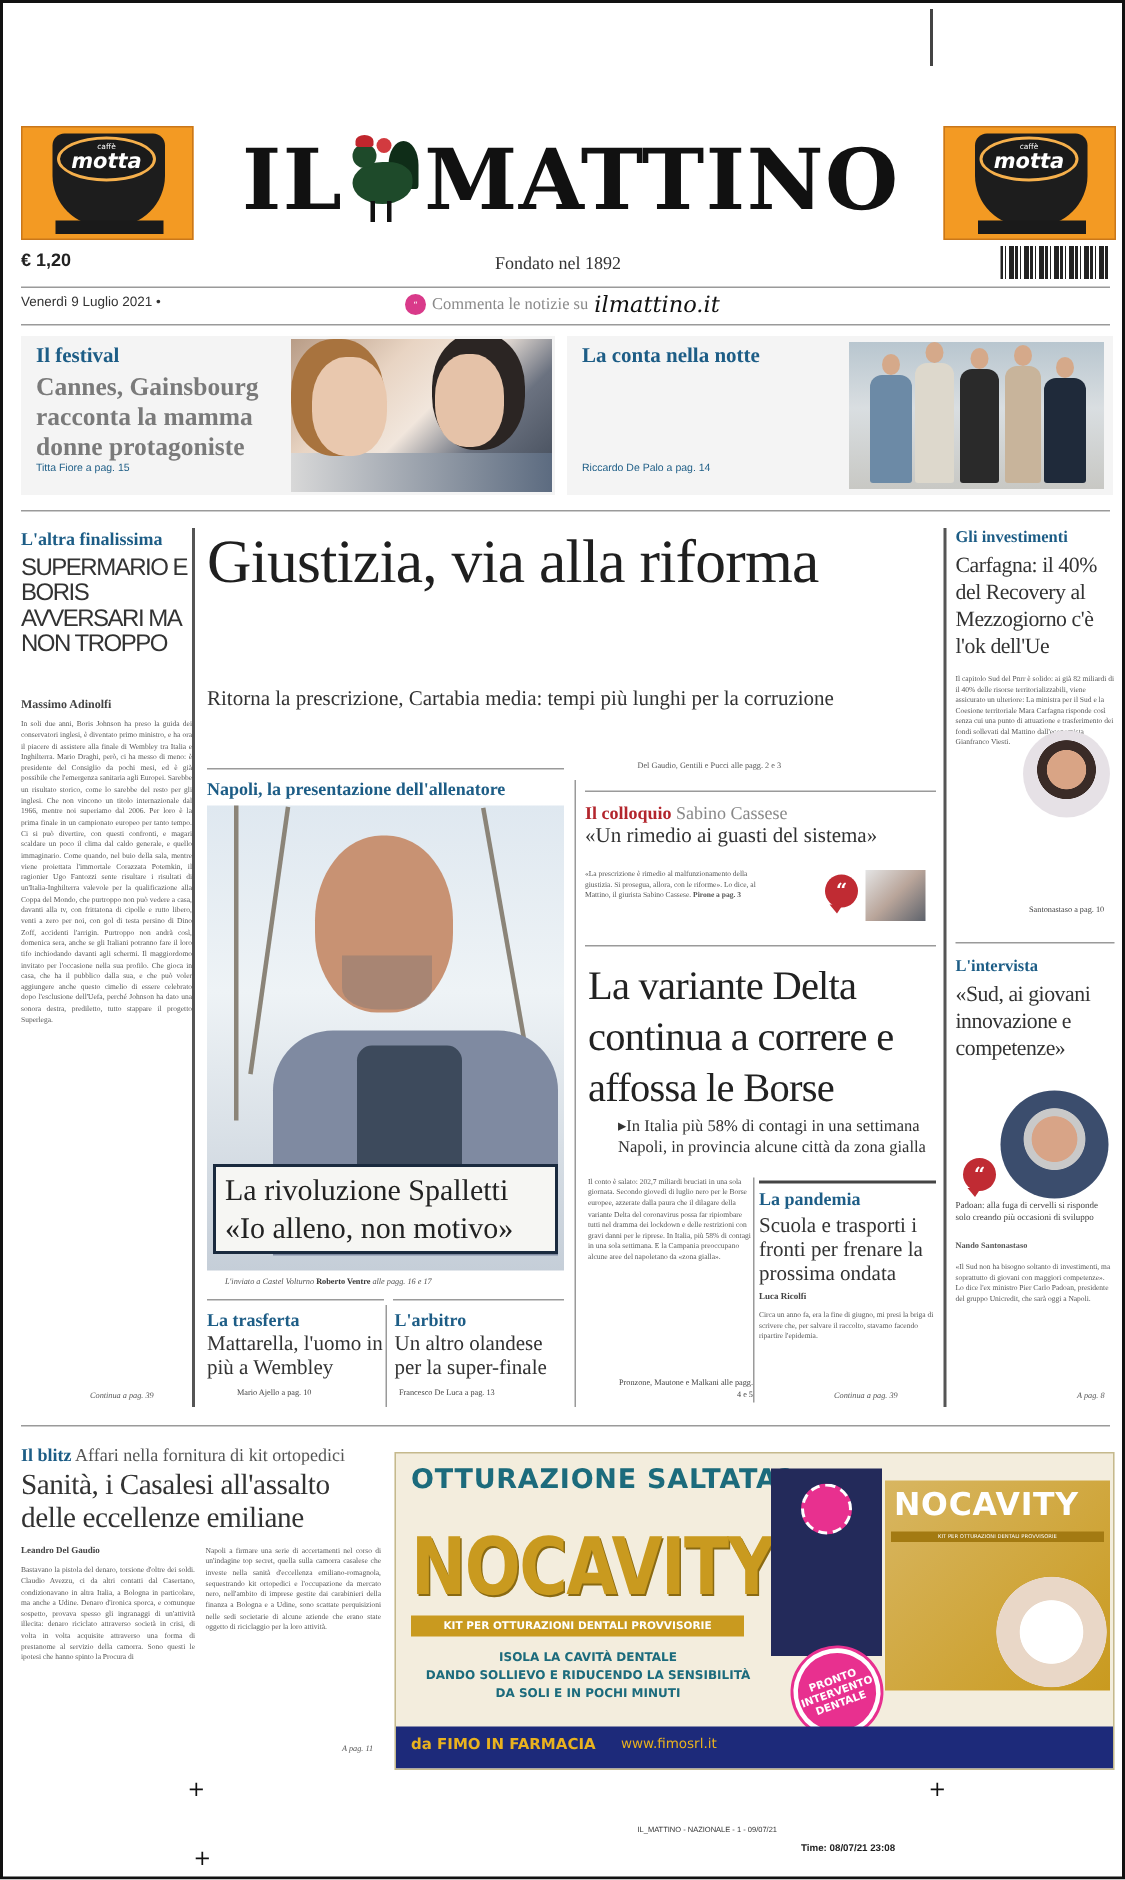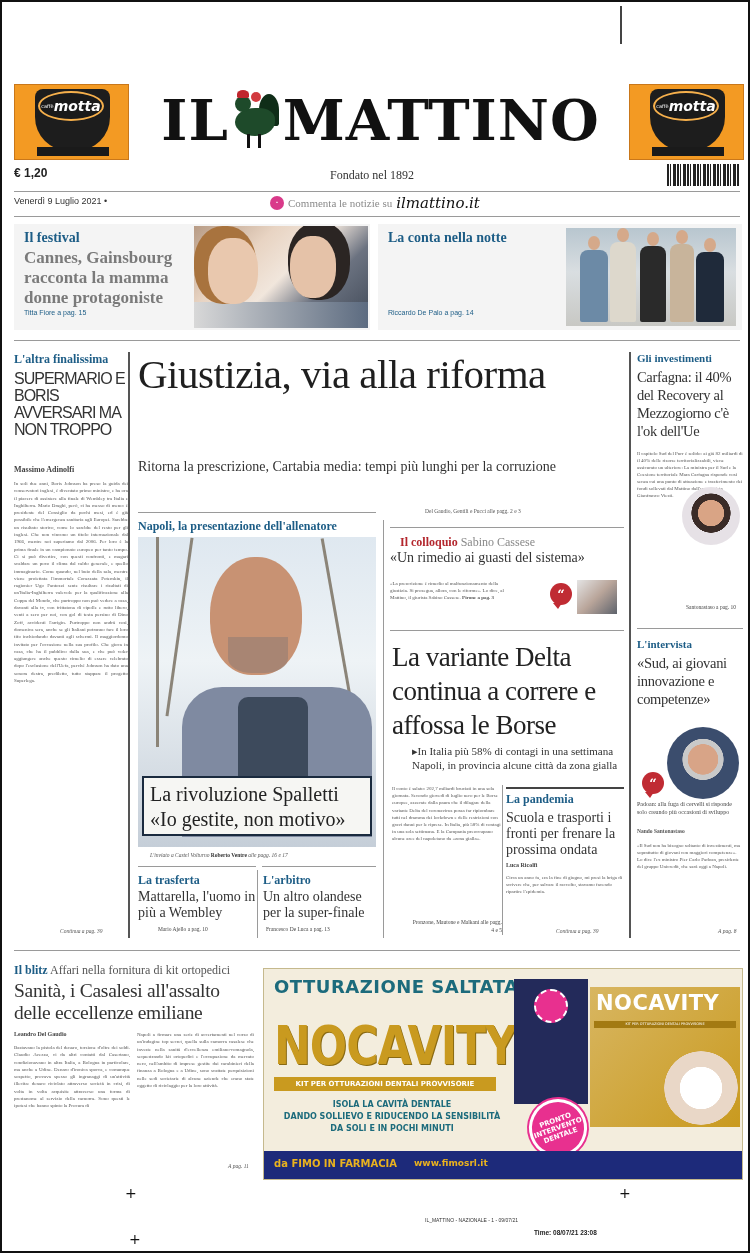--- a/index.html
+++ b/index.html
@@ -7,21 +7,21 @@
   body { font-family: "Liberation Serif", "DejaVu Serif", serif; color: #222; position: relative; }
   .frame { position: absolute; left: 0; top: 0; width: 750px; height: 1253px; border: 2px solid #111; }
   .cropmark-v { position: absolute; left: 620px; top: 6px; width: 2px; height: 38px; background: #444; }
 
   
   .masthead { position: absolute; left: 12px; top: 84px; width: 730px; height: 80px; }
   .motta { position: absolute; top: 0; width: 115px; height: 76px; background: #f39a23; border: 1px solid #c9771a; }
   .motta.left { left: 2px; }
   .motta.right { left: 617px; }
   .motta .cup { position: absolute; left: 20px; top: 4px; width: 75px; height: 62px; background: #1d1d1d; border-radius: 8px 8px 34px 34px; }
-  .motta .oval { position: absolute; left: 23px; top: 6px; width: 66px; height: 30px; background: #1a1a1a; border-radius: 50%; border: 2px solid #f6b04c; display: flex; flex-direction: row; align-items: center; justify-content: center; }
+  .motta .oval { position: absolute; left: 23px; top: 6px; width: 66px; height: 30px; background: #1a1a1a; border-radius: 50%; border: 2px solid #f6b04c; display: flex; flex-direction: column; align-items: center; justify-content: center; }
   .motta .oval .small { font-family: "DejaVu Sans", sans-serif; font-size: 5px; color: #fff; line-height: 5px; }
   .motta .oval .big { font-family: "DejaVu Sans", sans-serif; font-style: italic; font-weight: bold; font-size: 14px; color: #fff; line-height: 15px; }
   .motta .strip { position: absolute; left: 22px; top: 62px; width: 72px; height: 9px; background: #1a1a1a; color: #fff; font-size: 4px; text-align: center; line-height: 9px; font-family: "DejaVu Sans", sans-serif; }
   .logo { position: absolute; left: 126px; top: 6px; width: 485px; height: 60px; display: flex; align-items: center; justify-content: center; }
   .logo-text { font-family: "DejaVu Serif", serif; font-weight: bold; font-size: 56px; letter-spacing: 1px; color: #111; line-height: 60px; }
   .rooster { display: inline-block; width: 54px; height: 60px; position: relative; vertical-align: middle; }
   .rooster .body { position: absolute; left: 6px; top: 18px; width: 40px; height: 28px; background: #1e4a2a; border-radius: 50% 40% 50% 50%; }
   .rooster .tail { position: absolute; left: 30px; top: 4px; width: 20px; height: 32px; background: #0f2d18; border-radius: 60% 60% 10% 60%; }
   .rooster .head { position: absolute; left: 6px; top: 6px; width: 16px; height: 16px; background: #1e4a2a; border-radius: 50%; }
   .rooster .comb { position: absolute; left: 8px; top: 0px; width: 12px; height: 8px; background: #c0262d; border-radius: 50% 50% 20% 20%; }
@@ -84,21 +84,21 @@
   .spal-box .line { font-size: 20px; line-height: 25px; color: #222; white-space: nowrap; }
   .spal-caption { position: absolute; left: 150px; top: 852px; font-size: 5.5px; color: #555; font-style: italic; }
   .spal-caption b { font-style: normal; color: #333; }
 
   .sub-kicker { position: absolute; font-weight: bold; font-size: 12px; color: #1d5d86; }
   .sub-hed { position: absolute; font-size: 14px; line-height: 16px; color: #333; }
   .sub-by { position: absolute; font-size: 5.5px; color: #444; }
 
   
   .coll-kicker { position: absolute; left: 390px; top: 535px; font-size: 12px; }
-  .coll-kicker .red { color: #b3262d; font-weight: bold; margin-left: 10px; }
+  .coll-kicker .red { color: #b3262d; font-weight: bold; }
   .coll-kicker .grey { color: #888; }
   .coll-hed { position: absolute; left: 390px; top: 550px; font-size: 14px; color: #333; }
   .coll-body { position: absolute; left: 390px; top: 580px; width: 125px; font-size: 5px; line-height: 7px; color: #555; }
   .quote-bubble { position: absolute; width: 22px; height: 22px; border-radius: 50%; background: #c02b33; color: #fff; font-size: 13px; font-weight: bold; display: flex; align-items: center; justify-content: center; font-family: "DejaVu Serif", serif; }
   .quote-bubble::after { content: ""; position: absolute; left: 3px; bottom: -4px; border-left: 5px solid transparent; border-right: 4px solid transparent; border-top: 6px solid #c02b33; }
   .cassese-photo { position: absolute; left: 577px; top: 580px; width: 40px; height: 34px; background: linear-gradient(135deg, #e4e4e4 0%, #b9a59a 50%, #5e636c 100%); }
 
   .delta-hed { position: absolute; left: 392px; top: 640px; width: 234px; font-size: 27px; line-height: 34px; color: #222; letter-spacing: -0.5px; }
   .delta-sub { position: absolute; left: 392px; top: 744px; width: 234px; font-size: 11px; line-height: 14px; color: #333; margin-left: 20px; }
   .delta-body { position: absolute; left: 392px; top: 785px; width: 110px; height: 120px; font-size: 5px; line-height: 7.2px; color: #555; }
@@ -124,21 +124,21 @@
   .blitz-hed { position: absolute; left: 14px; top: 980px; width: 240px; font-size: 19.5px; line-height: 22px; color: #333; letter-spacing: -0.3px; }
   .blitz-author { position: absolute; left: 14px; top: 1031px; font-size: 6px; font-weight: bold; color: #444; }
 
   .ad { position: absolute; left: 263px; top: 968px; width: 480px; height: 212px; background: #f3eddd; border: 1px solid #c5b98d; overflow: hidden; font-family: "DejaVu Sans", sans-serif; }
   .ad .q { position: absolute; left: 10px; top: 8px; font-weight: bold; font-size: 18px; line-height: 20px; color: #1c6b7c; letter-spacing: 0.5px; }
   .ad .brand { position: absolute; left: 10px; top: 48px; font-weight: bold; font-size: 44px; line-height: 48px; color: #c99a1f; letter-spacing: -1px; transform: scaleY(1.2); transform-origin: left top; text-shadow: 1px 1px 0 #8a6a12; }
   .ad .kit { position: absolute; left: 10px; top: 108px; width: 222px; height: 14px; background: #c99a1f; color: #fff; font-size: 7px; font-weight: bold; text-align: center; line-height: 14px; }
   .ad .claim { position: absolute; left: 8px; top: 130px; width: 240px; text-align: center; font-weight: bold; font-size: 8px; line-height: 12px; color: #1c6b7c; }
   .ad .footer { position: absolute; left: 0; bottom: 0; width: 100%; height: 28px; background: #1d2a7a; }
   .ad .footer .where { position: absolute; left: 10px; top: 7px; font-weight: bold; font-size: 10px; color: #e9b21e; }
-  .ad .footer .url { position: absolute; left: 150px; top: 7px; font-weight: bold; font-size: 9px; color: #e9b21e; }
+  .ad .footer .url { position: absolute; left: 150px; top: 7px; font-weight: normal; font-size: 9px; color: #e9b21e; }
   .ad .footer .legal { position: absolute; left: 335px; top: 8px; width: 140px; font-size: 3.5px; line-height: 5px; color: #cfd6ef; }
   .ad .box-dark { position: absolute; left: 250px; top: 10px; width: 74px; height: 125px; background: #232a5a; }
   .ad .box-gold { position: absolute; left: 326px; top: 18px; width: 150px; height: 140px; background: linear-gradient(135deg, #d8b661 0%, #c99a1f 100%); }
   .ad .box-gold .name { position: absolute; left: 6px; top: 4px; color: #fff; font-weight: bold; font-size: 21px; letter-spacing: 0.5px; }
   .ad .box-gold .tag { position: absolute; left: 4px; top: 34px; width: 142px; height: 7px; background: #a37a12; color: #fff; font-size: 3.5px; text-align: center; line-height: 7px; }
   .ad .tooth { position: absolute; left: 400px; top: 82px; width: 74px; height: 74px; border-radius: 50%; background: radial-gradient(circle, #ffffff 0 40%, #e9d7c7 41% 70%, #c99a1f 71%); }
   .ad .stamp { position: absolute; left: 265px; top: 130px; width: 58px; height: 58px; border-radius: 50%; background: #e8308f; border: 3px solid #fff; box-shadow: 0 0 0 2px #e8308f; color: #fff; font-weight: bold; font-size: 7px; display: flex; flex-direction: column; align-items: center; justify-content: center; transform: rotate(-20deg); line-height: 8px; }
   .ad .seal { position: absolute; left: 270px; top: 20px; width: 34px; height: 34px; border-radius: 50%; background: #e8308f; border: 2px dashed #fff; }
 
   .plus { position: absolute; font-family: "DejaVu Sans", sans-serif; font-size: 14px; color: #111; line-height: 14px; }
@@ -260,21 +260,21 @@
   <div class="tree" style="left:18px; top:0; height:210px;"></div>
   <div class="tree" style="left:40px; top:0; height:180px; transform:rotate(8deg);"></div>
   <div class="tree" style="left:200px; top:0; height:200px; transform:rotate(-10deg);"></div>
   <div class="jacket"></div>
     <div class="shirt"></div>
     <div class="head"></div>
     <div class="beard"></div>
 </div>
 <div class="spal-box">
   <div class="line">La rivoluzione Spalletti</div>
-  <div class="line">«Io gestite, non motivo»</div>
+  <div class="line">«Io alleno, non motivo»</div>
 </div>
 <div class="spal-caption">
   <span>L'inviato a Castel Volturno</span> <b>Roberto Ventre</b> <span>alle pagg. 16 e 17</span>
 </div>
 
 <div class="rule" style="left:138px; top:866px; width:118px;"></div>
 <div class="rule" style="left:262px; top:866px; width:114px;"></div>
 <div class="vrule" style="left:257px; top:870px; height:68px;"></div>
 
 <span class="sub-kicker" style="left:138px; top:873px;">La trasferta</span>

